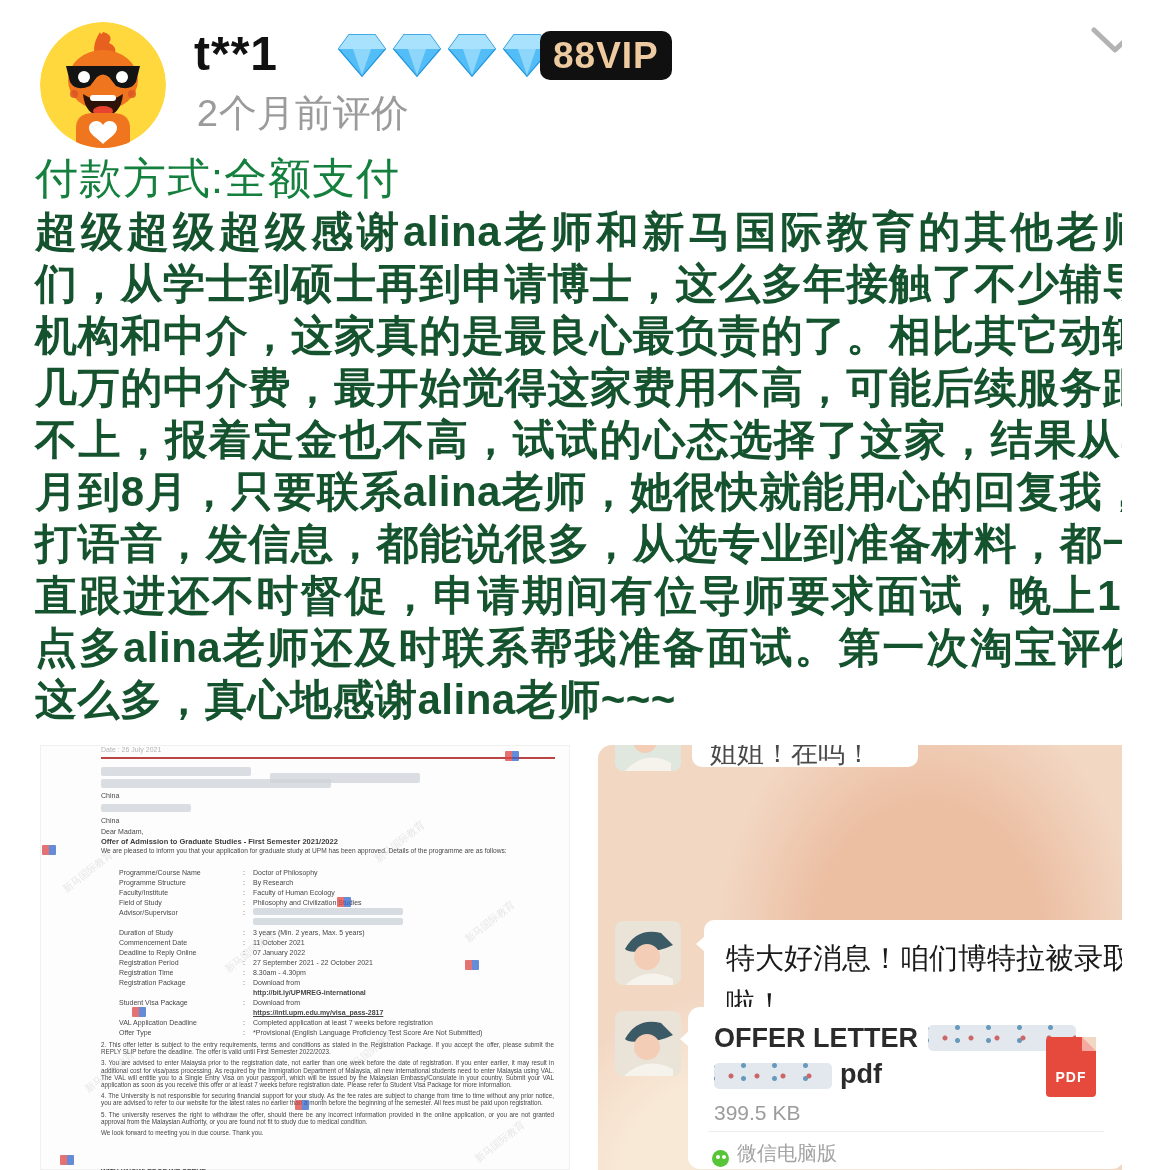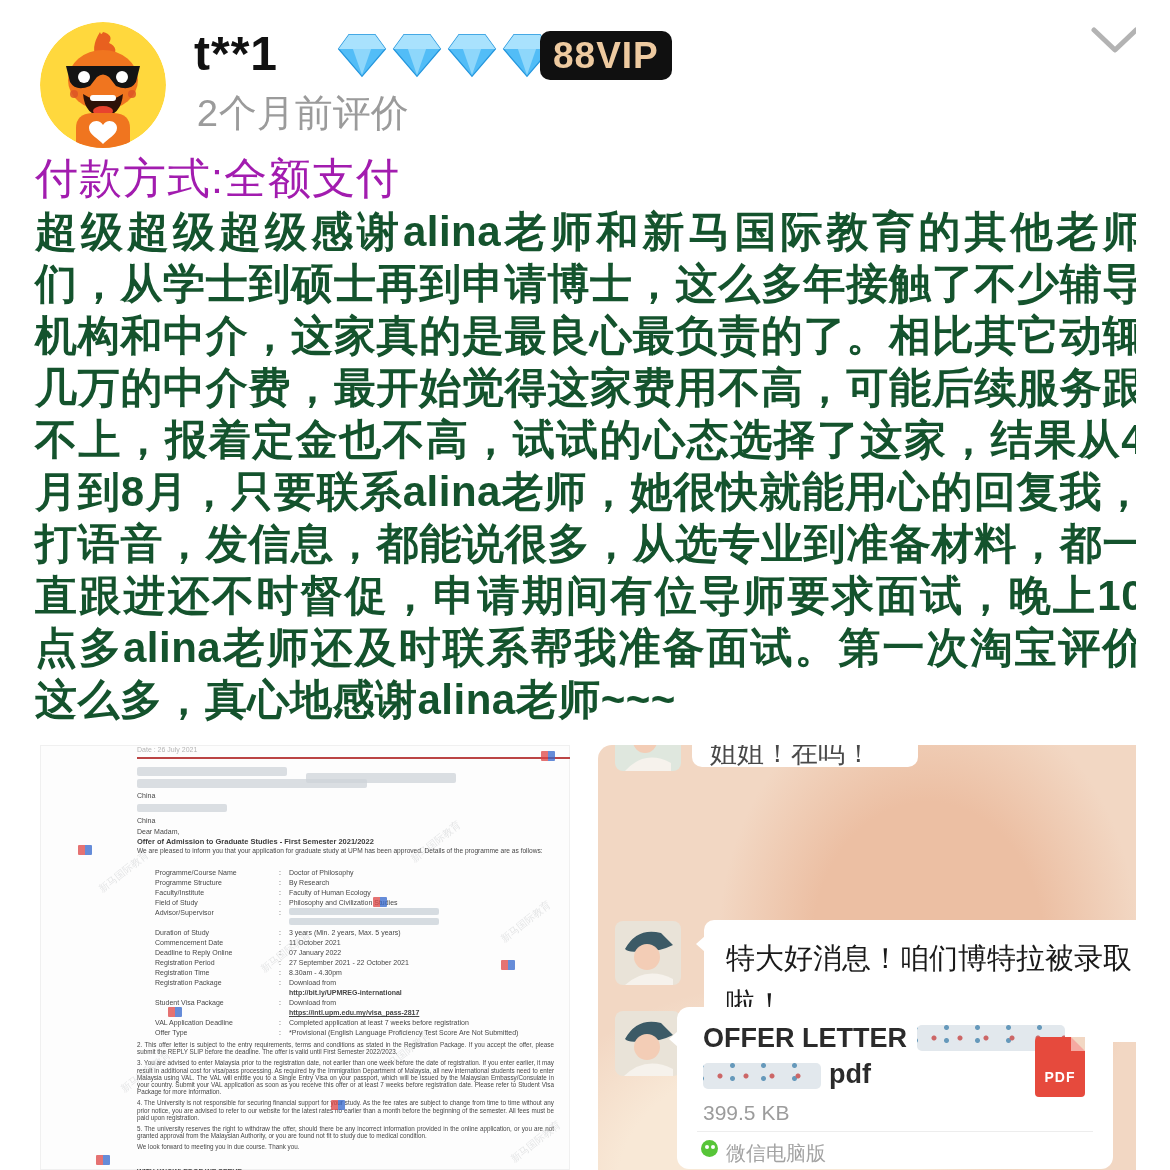--- a/index.html
+++ b/index.html
@@ -1,38 +1,38 @@
 <!DOCTYPE html>
 <html><head>
 <meta charset="utf-8">
 <style>
   html,body{margin:0;padding:0;background:#fff;}
   .page{position:relative;width:1122px;height:1170px;background:#fff;overflow:hidden;
-        font-family:"Liberation Sans","DejaVu Sans",sans-serif;padding-left:14px;}
+        font-family:"Liberation Sans","DejaVu Sans",sans-serif;}
   
   .avatar{position:absolute;left:40px;top:22px;width:126px;height:126px;border-radius:50%;overflow:hidden;}
   .username{position:absolute;left:194px;top:26px;font-size:48px;font-weight:bold;color:#111;letter-spacing:1px;}
   .diamonds{position:absolute;left:336px;top:32px;display:flex;gap:3px;}
   .diamonds svg{width:52px;height:47px;display:block;}
   .vip-badge{position:absolute;left:540px;top:31px;height:49px;background:#101010;border-radius:10px;
              color:#eecaa0;font-size:37px;font-weight:bold;display:flex;align-items:center;
              padding:0 13px;letter-spacing:1px;}
   .review-time{position:absolute;left:196px;top:88px;font-size:38px;color:#9b9b9b;font-family:Liberation Mono, monospace;}
   .chevron{position:absolute;left:1088px;top:24px;width:54px;height:36px;cursor:pointer;}
-  .payment{position:absolute;left:35px;top:150px;font-size:43px;color:#a21caf;letter-spacing:1px;}
+  .payment{position:absolute;left:35px;top:150px;font-size:43px;color:#15803d;letter-spacing:1px;}
   
   .review-text{position:absolute;left:35px;top:206px;width:1110px;font-size:42px;line-height:52px;
                color:#14532d;font-weight:600;letter-spacing:.5px;text-align:justify;}
   
   .img-doc{position:absolute;left:40px;top:745px;width:530px;height:425px;background:#fdfdfd;
            overflow:hidden;box-shadow:0 0 0 1px #f0f0f0 inset;}
   .img-wechat{position:absolute;left:598px;top:745px;width:552px;height:425px;background:#f2d7c3;
               border-radius:14px 14px 0 0;overflow:hidden;}
   
-  .doc{position:absolute;inset:0;color:#474747;margin-left:36px;}
+  .doc{position:absolute;inset:0;color:#474747;}
   .doc .date-line{position:absolute;left:61px;top:1px;font-size:7px;color:#9a9a9a;opacity:.75;}
   .doc .red-line{position:absolute;left:61px;top:12px;width:454px;height:2px;background:#b44;}
   .doc .addr{position:absolute;left:61px;font-size:7px;line-height:9px;}
   .doc .title{position:absolute;left:61px;top:92px;font-size:7.5px;font-weight:bold;color:#3c3c3c;}
   .doc .intro{position:absolute;left:61px;right:18px;top:102px;font-size:6.6px;line-height:7.4px;}
   .doc-fields{position:absolute;left:79px;right:16px;top:123px;}
   .doc-fields .row{display:flex;font-size:7px;line-height:10px;}
   .doc-fields .lab{width:124px;flex:none;}
   .doc-fields .colon{width:10px;flex:none;}
   .doc-fields .val{flex:1;}
@@ -60,38 +60,38 @@
   .cut-bubble span{margin-top:20px;filter:blur(.6px);opacity:.85;}
   .green-bubble{position:absolute;left:440px;top:43px;width:96px;height:58px;background:#6ed64c;
                 border-radius:10px;display:flex;align-items:center;justify-content:center;
                 font-size:31px;font-weight:500;color:#0d0d0d;}
   .green-bubble .tail-r{position:absolute;right:-8px;top:12px;width:0;height:0;
                  border-top:8px solid transparent;border-bottom:8px solid transparent;border-left:9px solid #6ed64c;}
   .time-pill{position:absolute;left:224px;top:126px;width:186px;height:31px;background:rgba(255,255,255,.95);
              border-radius:6px;display:flex;align-items:center;justify-content:center;
              font-size:21px;font-weight:bold;color:#474747;}
   .msg-bubble{left:106px;top:175px;width:440px;padding:16px 22px;font-size:29px;line-height:45px;}
-  .file-card{left:79px;top:262px;width:436px;height:162px;border-radius:12px;}
+  .file-card{left:90px;top:262px;width:436px;height:162px;border-radius:12px;}
   .file-card .tail-l{top:24px;}
   .fc-title{position:absolute;left:26px;top:16px;font-size:27px;font-weight:bold;color:#2b2b2b;white-space:nowrap;}
   .fc-blur1{position:absolute;left:240px;top:18px;width:148px;height:26px;}
   .fc-blur2{position:absolute;left:26px;top:56px;width:118px;height:26px;}
   .fc-blur{background:#e2e8ed;border-radius:5px;
      background-image:radial-gradient(circle 2px,#c66 0 2px,transparent 3px),
                       radial-gradient(circle 2px,#69b 0 2px,transparent 3px);
      background-size:26px 18px,31px 13px;background-position:4px 4px,14px 9px;}
   .fc-pdfword{position:absolute;left:152px;top:52px;font-size:27px;font-weight:bold;color:#2b2b2b;}
   .fc-size{position:absolute;left:26px;top:94px;font-size:21px;color:#9c9c9c;}
   .pdf-icon{position:absolute;left:358px;top:30px;width:50px;height:60px;background:#e64a3d;border-radius:4px;}
   .pdf-icon .fold{position:absolute;right:0;top:0;width:0;height:0;
                   border-left:14px solid #f5a9a1;border-top:14px solid #f2d7c3;}
   .pdf-icon span{position:absolute;left:0;right:0;bottom:12px;text-align:center;color:#fff;
                  font-size:14px;font-weight:bold;letter-spacing:1px;}
   .fc-divider{position:absolute;left:20px;right:20px;top:124px;height:1px;background:#ededed;}
-  .fc-footer{position:absolute;left:24px;top:133px;display:flex;align-items:flex-start;gap:8px;
+  .fc-footer{position:absolute;left:24px;top:133px;display:flex;align-items:flex-end;gap:8px;
              font-size:20px;color:#a3a3a3;}
   .wc-logo{width:17px;height:17px;border-radius:50%;background:#57c538;position:relative;display:inline-block;}
   .wc-logo:after{content:"";position:absolute;left:4px;top:5px;width:4px;height:4px;border-radius:50%;background:#fff;
                  box-shadow:6px 0 0 #fff;}
 </style>
 </head>
 <body>
 
 <div class="page">
 

